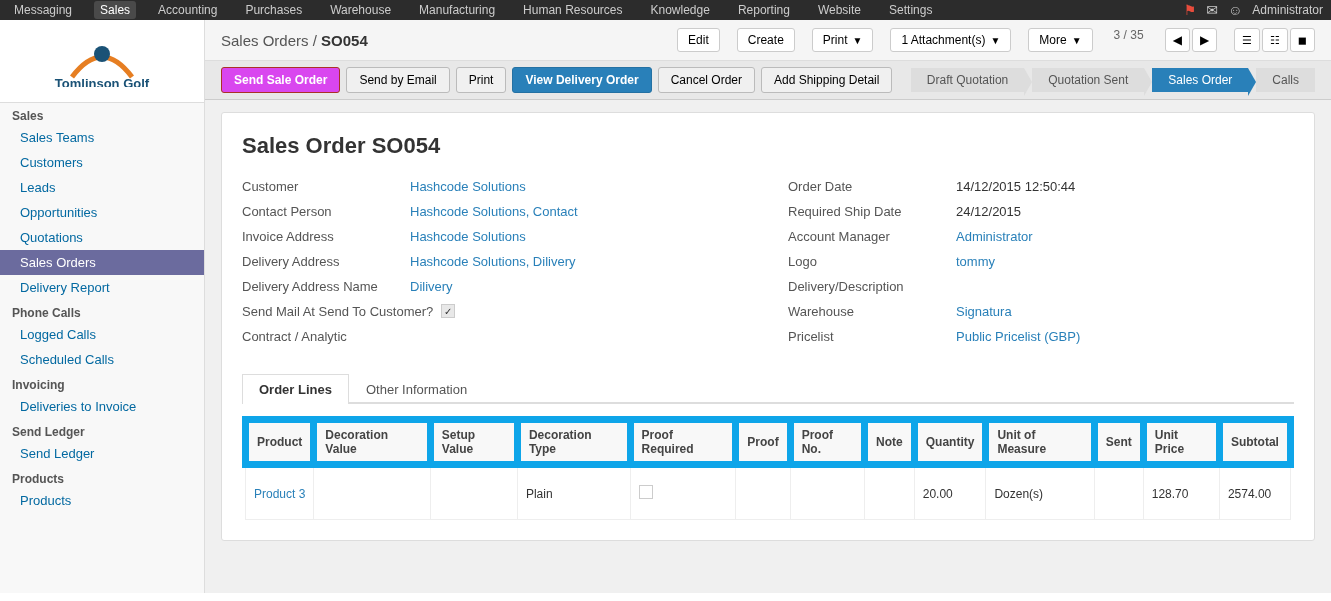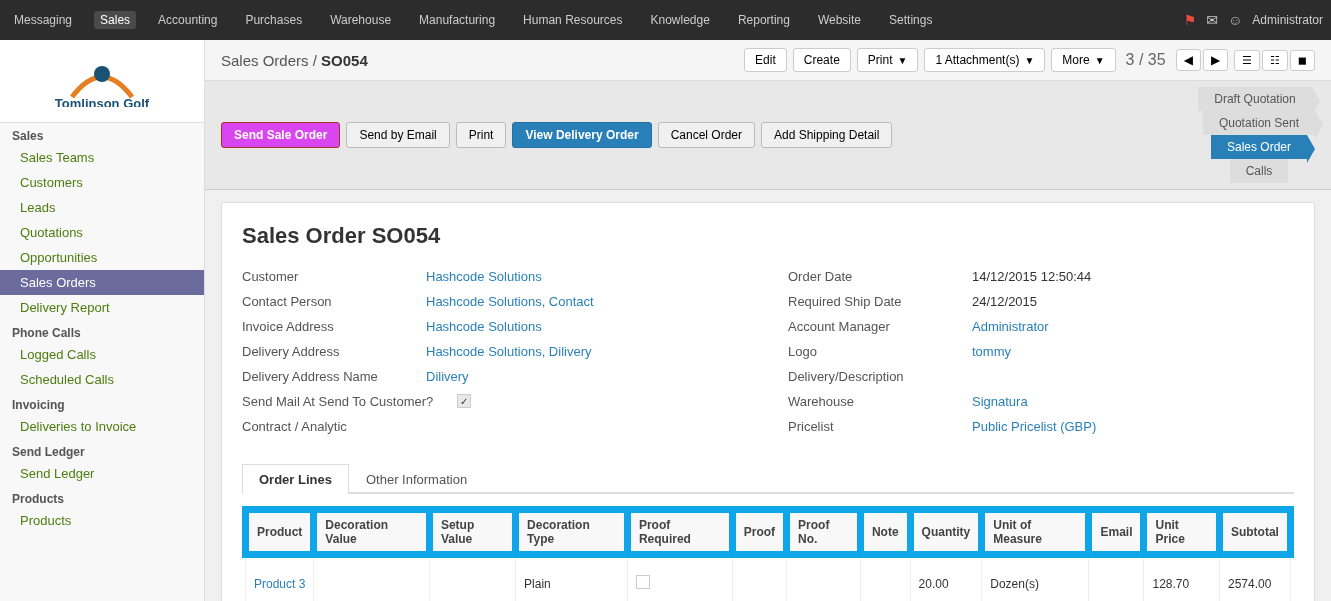--- a/index.html
+++ b/index.html
@@ -1,21 +1,21 @@
 <!DOCTYPE html>
 <html><head>
   <meta charset="utf-8">
   <style>
     * { box-sizing: border-box; margin: 0; padding: 0; }
     body { font-family: Arial, sans-serif; font-size: 13px; color: #333; background: #fff; overflow: hidden; }
 
     
     .top-nav {
       background: #2c2c2c;
-      height: 40px;
+      height: 20px;
       display: flex;
       align-items: center;
       padding: 0 8px;
       gap: 16px;
     }
     .top-nav-item {
       color: #ccc;
       font-size: 12px;
       cursor: pointer;
       padding: 2px 6px;
@@ -59,21 +59,21 @@
     .sidebar-section-header {
       padding: 6px 12px 2px;
       font-size: 12px;
       font-weight: bold;
       color: #555;
       cursor: pointer;
     }
     .sidebar-item {
       padding: 5px 12px 5px 20px;
       font-size: 13px;
-      color: #4d7c0f;
+      color: #0369a1;
       cursor: pointer;
     }
     .sidebar-item.active {
       background: #6b6b9e;
       color: #fff;
     }
 
     
     .content-area {
       flex: 1;
@@ -95,39 +95,38 @@
     .breadcrumb {
       font-size: 15px;
       color: #555;
       flex: 1;
     }
     .breadcrumb a { color: #555; text-decoration: none; }
     .breadcrumb .current { color: #333; font-weight: bold; }
 
     .header-actions {
       display: flex;
-      align-items: center;
-      gap: 6px;
+      gap: 17px;
     }
     .btn {
       padding: 4px 10px;
       font-size: 12px;
       border: 1px solid #ccc;
       background: #fff;
       border-radius: 3px;
       cursor: pointer;
       white-space: nowrap;
     }
     .btn-dropdown {
       display: flex;
       align-items: center;
       gap: 3px;
     }
     .nav-counter {
-      font-size: 16px;
+      font-size: 12px;
       color: #666;
       margin: 0 4px;
     }
     .nav-arrows {
       display: flex;
       gap: 2px;
     }
     .nav-arrow {
       padding: 3px 7px;
       border: 1px solid #ccc;
@@ -179,21 +178,20 @@
       color: #fff;
       border-color: #2471a3;
       font-weight: bold;
     }
 
     
     .workflow-steps {
       display: flex;
       align-items: center;
       margin-left: auto;
-      flex-direction: column;
     }
     .workflow-step {
       padding: 5px 16px;
       font-size: 12px;
       background: #ddd;
       color: #555;
       position: relative;
       cursor: pointer;
       white-space: nowrap;
     }
@@ -247,21 +245,21 @@
     }
 
     .doc-col {
       flex: 1;
     }
 
     .field-row {
       display: flex;
       margin-bottom: 10px;
       align-items: flex-start;
-      gap: 24px;
+      gap: 8px;
     }
     .field-label {
       min-width: 160px;
       color: #555;
       font-size: 13px;
     }
     .field-value {
       color: #2980b9;
       font-size: 13px;
     }
@@ -365,22 +363,22 @@
 
         <text x="50" y="56" text-anchor="middle" font-size="13" font-weight="bold" fill="#1a5276">Tomlinson Golf</text>
       </svg>
     </div>
 
     <div>
       <div class="sidebar-section-header">Sales</div>
       <div class="sidebar-item">Sales Teams</div>
       <div class="sidebar-item">Customers</div>
       <div class="sidebar-item">Leads</div>
+      <div class="sidebar-item">Opportunities</div>
       <div class="sidebar-item">Quotations</div>
-      <div class="sidebar-item">Opportunities</div>
       <div class="sidebar-item active">Sales Orders</div>
       <div class="sidebar-item">Delivery Report</div>
     </div>
 
     <div>
       <div class="sidebar-section-header">Phone Calls</div>
       <div class="sidebar-item">Logged Calls</div>
       <div class="sidebar-item">Scheduled Calls</div>
     </div>
 
@@ -533,21 +531,21 @@
               <th>Product</th>
               <th>Decoration Value</th>
               <th>Setup Value</th>
               <th>Decoration Type</th>
               <th>Proof Required</th>
               <th>Proof</th>
               <th>Proof No.</th>
               <th>Note</th>
               <th>Quantity</th>
               <th>Unit of Measure</th>
-              <th>Email</th>
+              <th>Sent</th>
               <th>Unit Price</th>
               <th>Subtotal</th>
             </tr>
           </thead>
           <tbody>
             <tr class="table-row">
               <td class="link">Product 3</td>
               <td></td>
               <td></td>
               <td>Plain</td>

